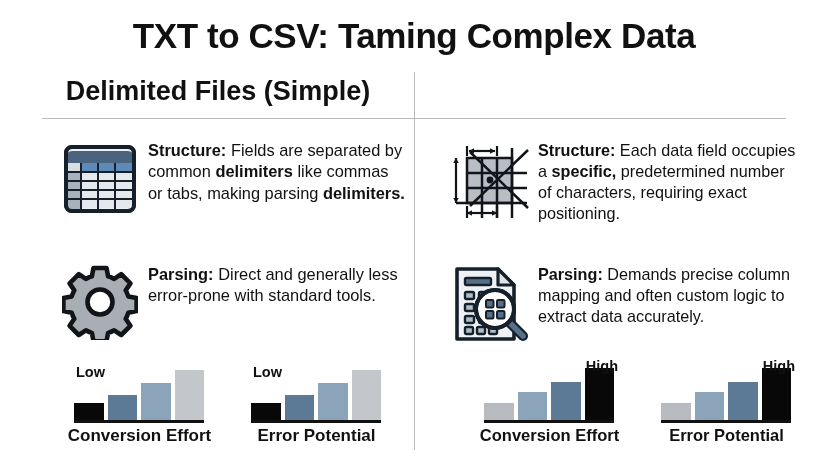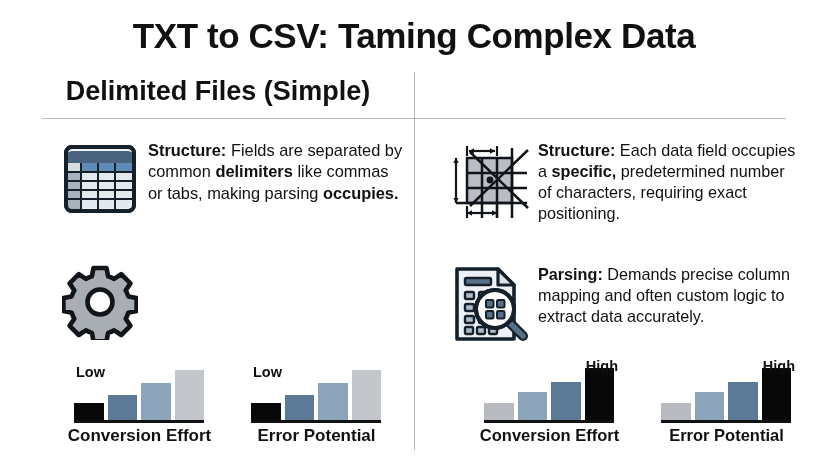--- a/index.html
+++ b/index.html
@@ -204,30 +204,33 @@
           <line x1="54" y1="23" x2="54" y2="70"></line>
           <line x1="6" y1="32" x2="72" y2="32"></line>
           <line x1="6" y1="41" x2="72" y2="41"></line>
           <line x1="6" y1="50" x2="72" y2="50"></line>
           <line x1="6" y1="59" x2="72" y2="59"></line>
         </g>
         <rect x="5" y="7" width="68" height="64" rx="6" ry="6" fill="none" stroke="#16202b" stroke-width="4"></rect>
       </svg>
     </div>
     <div class="row-text">
-      <b>Structure:</b><span> Fields are separated by common </span><b>delimiters</b><span> like commas or tabs, making parsing </span><b>occupies.</b>
+      <b>Structure:</b><span> Fields are separated by common </span><b>delimiters</b><span> like commas or tabs, making parsing </span><b>delimiters.</b>
     </div>
   </div>
 
   <div class="row l2">
     <div class="row-icon">
       <svg width="76" height="76" viewBox="0 0 76 76">
         <path d="M31.5 4 h13 l1.6 8.3 a26 26 0 0 1 6.1 2.6 l7.0 -4.7 l9.2 9.2 l-4.7 7.0 a26 26 0 0 1 2.6 6.1 l8.3 1.6 v13 l-8.3 1.6 a26 26 0 0 1 -2.6 6.1 l4.7 7.0 l-9.2 9.2 l-7.0 -4.7 a26 26 0 0 1 -6.1 2.6 l-1.6 8.3 h-13 l-1.6 -8.3 a26 26 0 0 1 -6.1 -2.6 l-7.0 4.7 l-9.2 -9.2 l4.7 -7.0 a26 26 0 0 1 -2.6 -6.1 l-8.3 -1.6 v-13 l8.3 -1.6 a26 26 0 0 1 2.6 -6.1 l-4.7 -7.0 l9.2 -9.2 l7.0 4.7 a26 26 0 0 1 6.1 -2.6 z" fill="#a9aeb4" stroke="#111418" stroke-width="4.6" stroke-linejoin="round"></path>
         <circle cx="38" cy="38" r="12.5" fill="#ffffff" stroke="#111418" stroke-width="4.6"></circle>
       </svg>
+    </div>
+    <div class="row-text">
+      <b>Parsing:</b><span> Direct and generally less error-prone with standard tools.</span>
     </div>
   </div>
 
   <div class="row r1">
     <div class="row-icon">
       <svg width="84" height="82" viewBox="0 0 84 82">
         <rect x="19" y="18" width="45" height="45" fill="#b9bec5" stroke="#111418" stroke-width="2.5"></rect>
         <g stroke="#111418" stroke-width="2.5">
           <line x1="34" y1="18" x2="34" y2="78"></line>
           <line x1="49" y1="18" x2="49" y2="78"></line>

